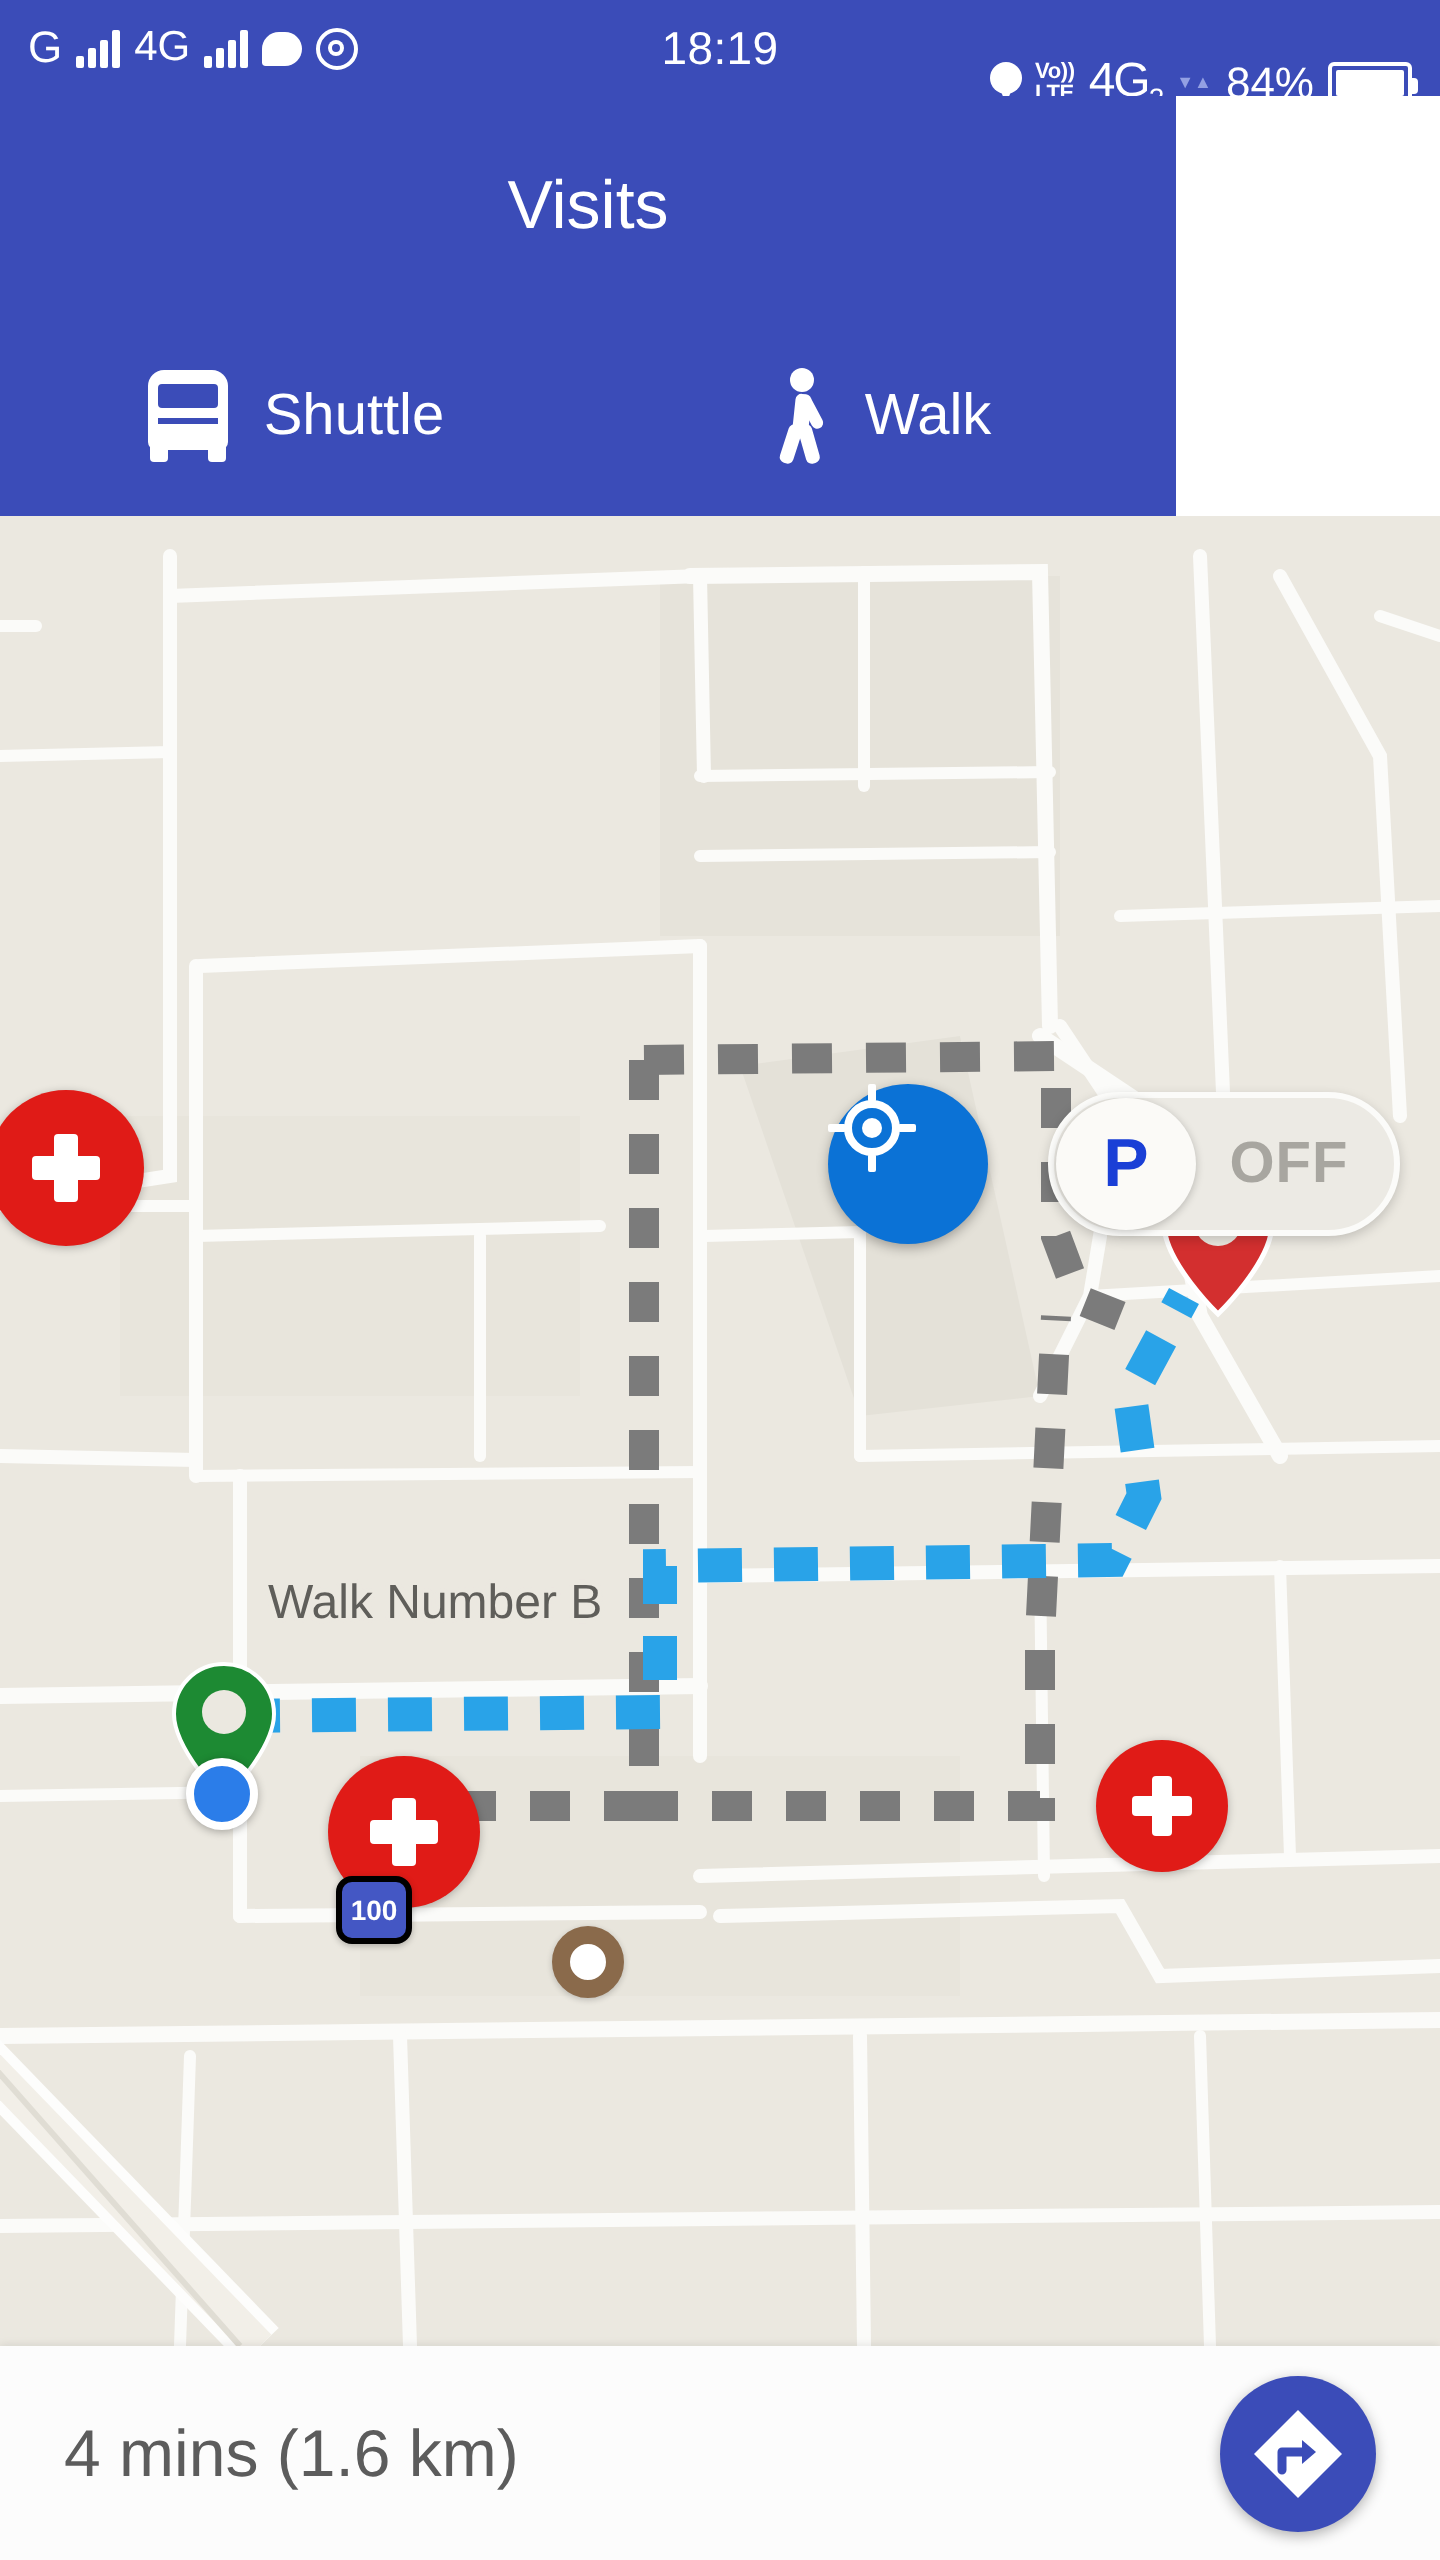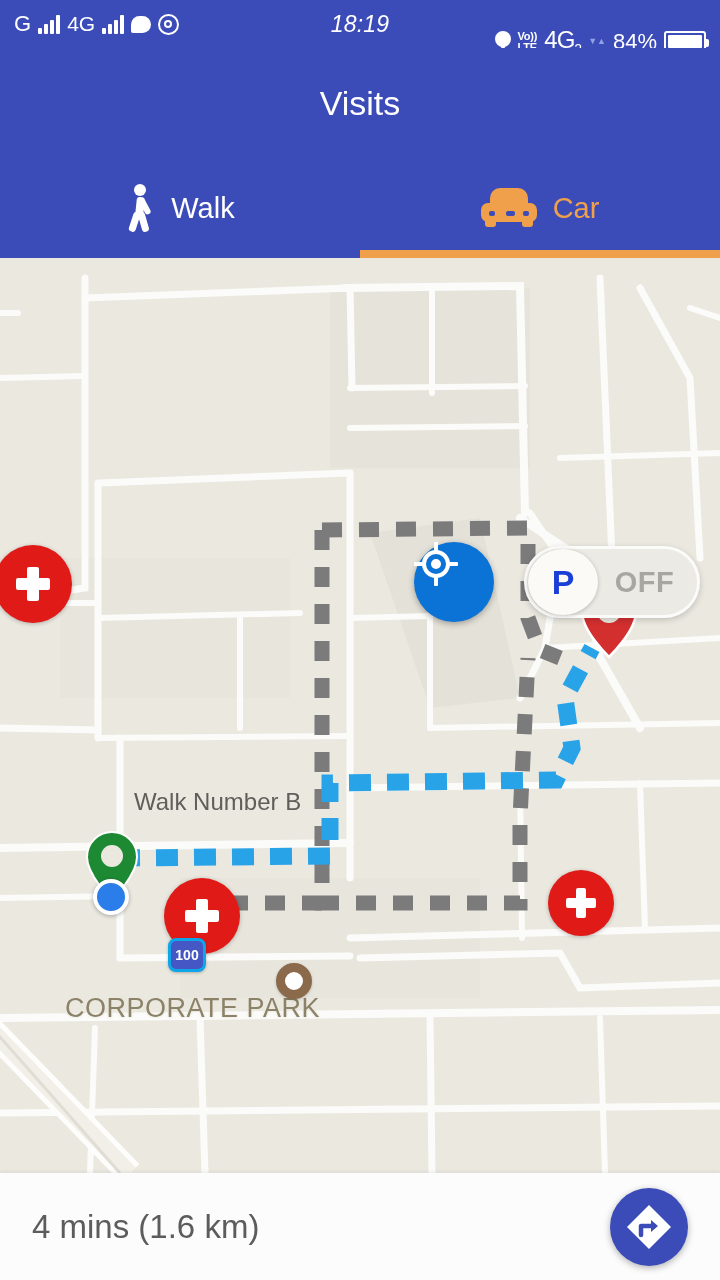--- a/index.html
+++ b/index.html
@@ -15,21 +15,21 @@
     position:absolute; top:0; left:0; width:720px; height:48px;
     background:#3b4cb8; color:#fff;
     display:flex; align-items:center; padding:0 14px;
     font-size:22px;
   }
   .sb-left{ display:flex; align-items:center; gap:7px; }
   .sb-right{ display:flex; align-items:center; gap:7px; margin-left:auto;margin-top:35px; }
   .sb-center{
     position:absolute; left:0; right:0; top:0; height:48px;
     display:flex; align-items:center; justify-content:center;
-    font-size:23px; letter-spacing:.2px; pointer-events:none;font-style:italic;
+    font-size:23px; letter-spacing:.2px; pointer-events:none;
   }
   .g-letter{ font-size:22px; font-weight:400; }
   .bars{ display:flex; align-items:flex-end; gap:2px; height:20px; }
   .bars i{ display:block; width:4px; background:#fff; border-radius:1px; }
   .bars i:nth-child(1){ height:6px; }
   .bars i:nth-child(2){ height:10px; }
   .bars i:nth-child(3){ height:14px; }
   .bars i:nth-child(4){ height:19px; }
   .net-label{ font-size:21px; }
   .chat-ic{
@@ -68,21 +68,21 @@
     position:relative; display:flex; align-items:center;
   }
   .batt::after{
     content:""; position:absolute; right:-5px; top:6px;
     width:3px; height:8px; background:#fff; border-radius:0 2px 2px 0;
   }
   .batt i{ display:block; height:13px; background:#fff; margin-left:2px; border-radius:1px; }
 
   
   .appbar{
-    position:absolute; top:48px; left:0; width:720px; height:210px;
+    position:absolute; top:48px; left:0; width:588px; height:210px;
     background:#3b4cb8;
   }
   .appbar-title{
     height:110px; display:flex; align-items:center; justify-content:center;
     color:#fff; font-size:34px; font-weight:400;
   }
   .tabs{ display:flex; height:100px; }
   .tab{
     flex:1; display:flex; align-items:center; justify-content:center;
     gap:16px; position:relative; cursor:pointer;
@@ -182,21 +182,21 @@
   .cross-mk .cx::before,.cross-mk .cx::after{
     content:""; position:absolute; background:#fff; border-radius:2px;
   }
   .poi-ring{
     width:36px; height:36px; border-radius:50%;
     background:#fff; border:9px solid #8a6a4b;
     box-shadow:0 1px 3px rgba(0,0,0,.2);
   }
   .shield{
     width:38px; height:34px; border-radius:8px;
-    background:#4457c4; border:3px solid #0ea5e9;
+    background:#4457c4; border:3px solid #000000;
     display:flex; align-items:center; justify-content:center;
     color:#fff; font-size:14px; font-weight:bold;
     box-shadow:0 1px 3px rgba(0,0,0,.25);
   }
   .dest-pin{ width:58px; height:76px; }
   .start-pin{ width:56px; height:72px; }
   .userdot{
     width:36px; height:36px; border-radius:50%;
     background:#2b7de9; border:4px solid #fff;
     box-shadow:0 1px 4px rgba(0,0,0,.3);
@@ -298,45 +298,42 @@
           <i style="width:34px"></i>
         </span>
     </div>
   </div>
 
   <div class="appbar">
     <div class="appbar-title">Visits</div>
 
     <div class="tabs">
 
+      <div class="tab">
+        <span class="ic-bus">
+          <span class="body"></span>
+            <span class="win"></span>
+            <span class="line"></span>
+          <span class="w1"></span>
+            <span class="w2"></span>
+        </span>
+        <span class="tab-label">Shuttle</span>
+      </div>
 
       <div class="tab">
         <span class="ic-walk">
           <span class="head"></span>
             <span class="torso"></span>
           <span class="arm"></span>
             <span class="leg1"></span>
             <span class="leg2"></span>
         </span>
         <span class="tab-label">Walk</span>
       </div>
 
-      <div class="tab active">
-        <span class="ic-car">
-          <span class="top"></span>
-            <span class="base"></span>
-          <span class="wl"></span>
-            <span class="wr"></span>
-          <span class="dot d1"></span>
-            <span class="dot d2"></span>
-            <span class="dot d3"></span>
-        </span>
-        <span class="tab-label">Car</span>
-        <span class="tab-underline"></span>
-      </div>
 
     </div>
   </div>
 
   <div class="map">
 
     <svg width="720" height="915" viewBox="0 0 720 915">
 
       <rect x="330" y="30" width="200" height="180" fill="#e6e3da"></rect>
       <rect x="60" y="300" width="230" height="140" fill="#e8e5dc"></rect>
@@ -394,21 +391,20 @@
       <polyline points="322,272 528,270 528,360 540,392 560,400" fill="none" stroke="#7b7b7b" stroke-width="15" stroke-dasharray="20 17" stroke-linecap="butt"></polyline>
       <polyline points="322,272 322,645 520,645 520,560 528,400" fill="none" stroke="#7b7b7b" stroke-width="15" stroke-dasharray="20 17" stroke-linecap="butt"></polyline>
       <polyline points="322,645 218,645 215,632" fill="none" stroke="#7b7b7b" stroke-width="15" stroke-dasharray="20 17" stroke-linecap="butt"></polyline>
 
       <polyline points="118,600 330,598 330,525 556,522 572,490 565,440 592,390" fill="none" stroke="#29a3e8" stroke-width="17" stroke-dasharray="22 16" stroke-linecap="butt"></polyline>
     </svg>
 
     <div class="maplabel lbl-gate">Walk Number B</div>
 
     <div class="maplabel lbl-park">
-      <div>CORPORATE PARK</div>
     </div>
 
     <div class="mk cross-mk" style="left:-6px; top:287px; width:78px; height:78px;">
       <span class="cx" style="width:34px;height:34px;">
           <span style="position: absolute; left: 11px; top: 0px; width: 12px; height: 34px; background: rgb(255, 255, 255); border-radius: 2px;"></span>
           <span style="position: absolute; top: 11px; left: 0px; height: 12px; width: 34px; background: rgb(255, 255, 255); border-radius: 2px;"></span>
         </span>
     </div>
 
     <div class="mk cross-mk" style="left:164px; top:620px; width:76px; height:76px;">

